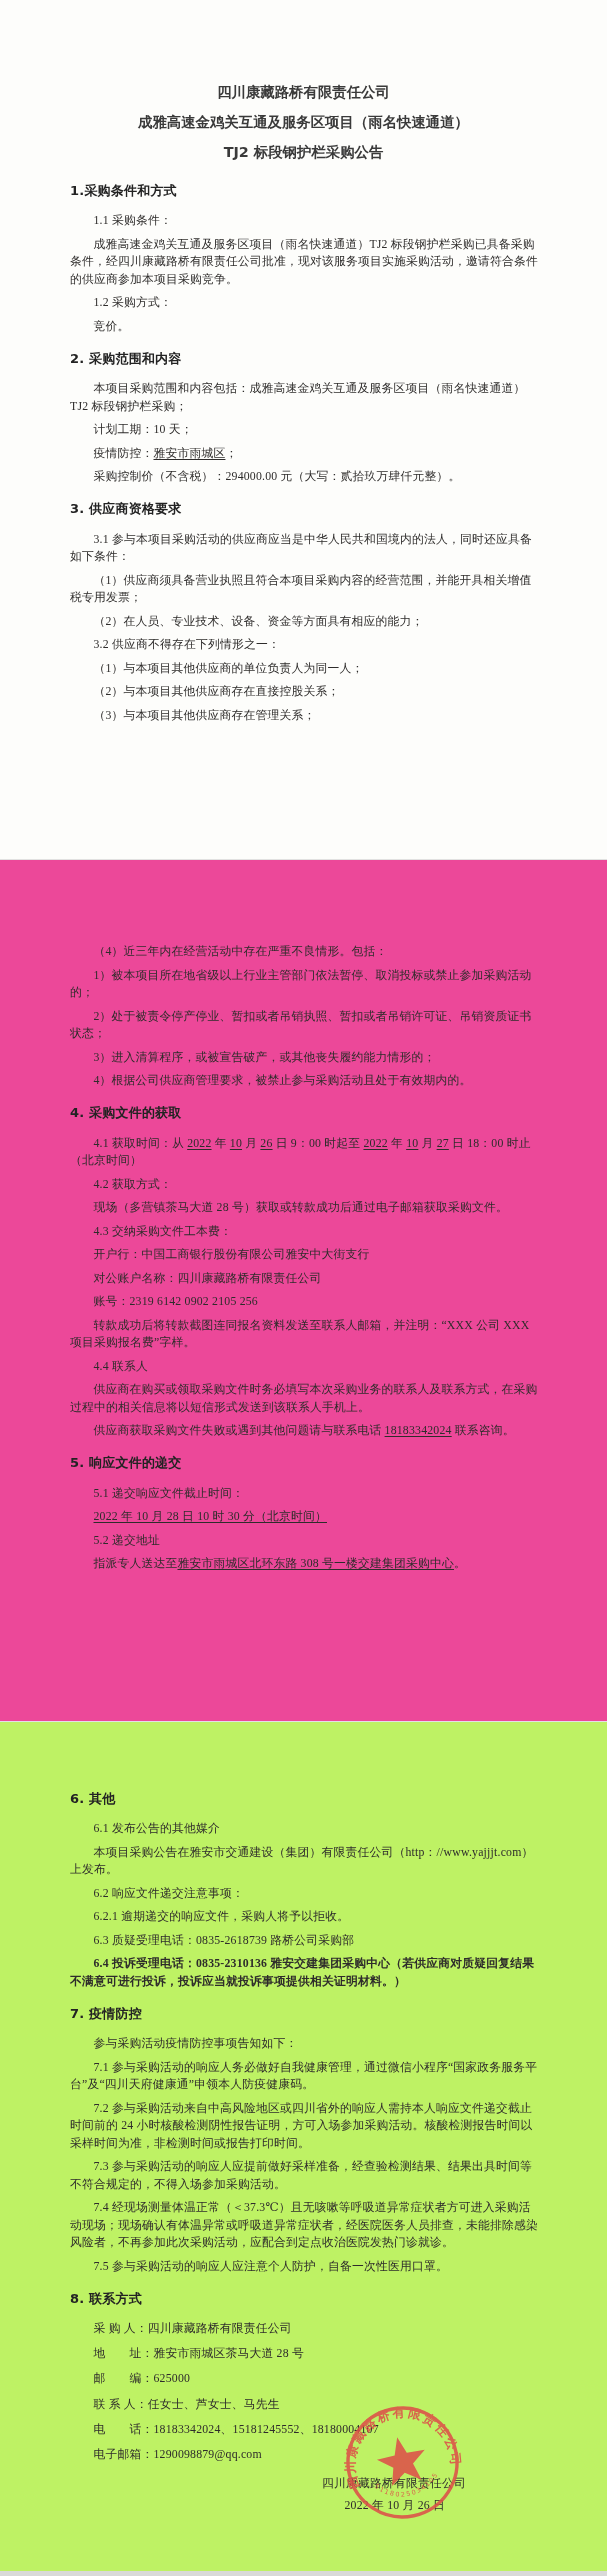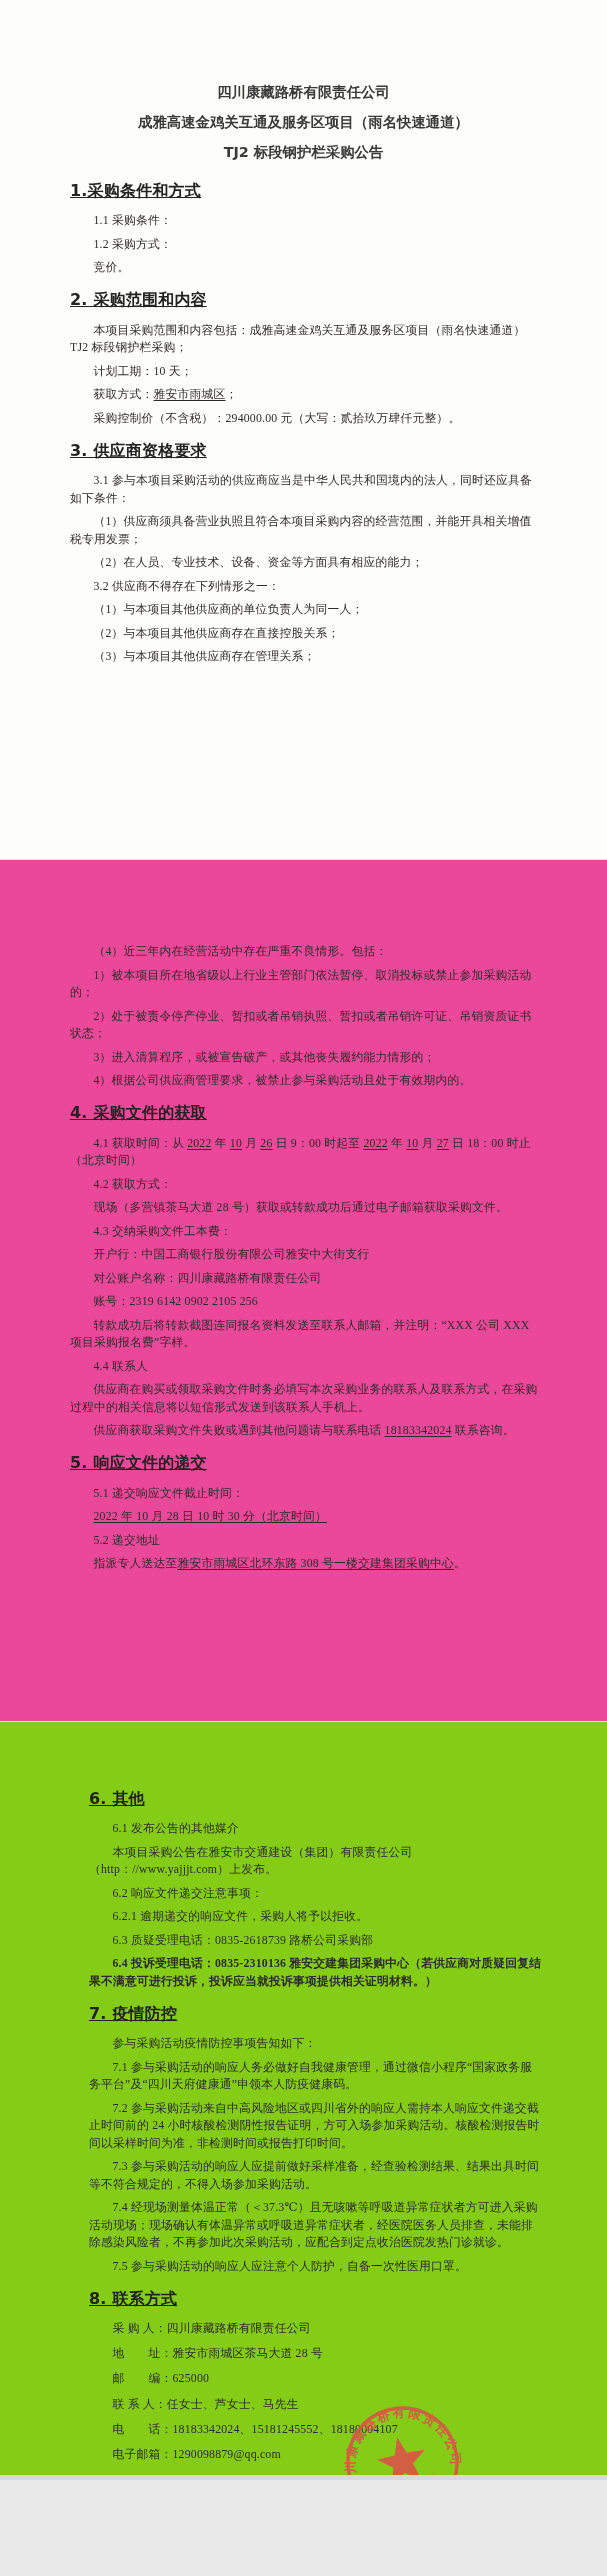--- a/index.html
+++ b/index.html
@@ -1,56 +1,57 @@
 <!DOCTYPE html>
 <html style="font-size:12px"><head>
 <meta charset="utf-8">
 <style>
   html,body{margin:0;padding:0;background:#e8e8e8;}
   .doc{width:607px;margin:0 auto;font-family:"Liberation Serif","DejaVu Serif",serif;color:#2e2c2b;}
   .page{position:relative;width:607px;overflow:hidden;box-sizing:border-box;}
   .page1{height:859px;background:#fdfdfb;}
   .page2{height:862px;background:#ec4899;border-top:0.8px solid #e1e1e0;}
-  .page3{height:759px;background:#84cc16;border-top:0.8px solid #e2e1e6;padding-left:19px;}
+  .page3{height:855px;background:#bef264;border-top:0.8px solid #e2e1e6;}
   .content{padding:0 65px 0 70px;font-size:11.8px;line-height:17.5px;letter-spacing:0.2px;}
   .title-block{padding-top:77px;text-align:center;font-family:"DejaVu Sans","Liberation Sans",sans-serif;font-weight:bold;font-size:14.4px;line-height:30px;color:#3a3a3a;}
-  .h{font-family:"DejaVu Sans","Liberation Sans",sans-serif;font-weight:bold;font-size:16px;line-height:20px;color:#232323;margin:13.7px 0 11.4px;text-indent:0;text-decoration:underline;}
+  .h{font-family:"DejaVu Sans","Liberation Sans",sans-serif;font-weight:bold;font-size:13px;line-height:20px;color:#232323;margin:13.7px 0 11.4px;text-indent:0;}
   .p{margin:6px 0;text-indent:23.5px;}
   .u{text-decoration:underline;text-underline-offset:2.3px;}
   .b{font-weight:bold;}
   .pt2{padding-top:77px;}
   .pt3{padding-top:53px;}
   .row{margin:7.6px 0;text-indent:23.5px;}
   .sig{text-align:right;margin-top:12px;}
   .sig .company{padding-right:76px;}
-  .sig .date{padding-right:97px;margin-top:25px;}
+  .sig .date{padding-right:97px;margin-top:4px;}
   .seal{position:absolute;left:342px;top:680px;width:121px;height:121px;opacity:.88;transform:rotate(-12deg);pointer-events:none;}
   .scan-edge{position:absolute;left:0;bottom:0;width:100%;height:5.3px;background:#d9d9d9;}
 </style>
 </head>
 <body>
 
 <div class="doc">
 
   <div class="page page1">
     <div class="title-block">
       <div>四川康藏路桥有限责任公司</div>
       <div>成雅高速金鸡关互通及服务区项目（雨名快速通道）</div>
       <div>TJ2 标段钢护栏采购公告</div>
     </div>
     <div class="content">
       <div class="h">1.采购条件和方式</div>
       <div class="p">1.1 采购条件：</div>
+      <div class="p">成雅高速金鸡关互通及服务区项目（雨名快速通道）TJ2 标段钢护栏采购已具备采购条件，经四川康藏路桥有限责任公司批准，现对该服务项目实施采购活动，邀请符合条件的供应商参加本项目采购竞争。</div>
       <div class="p">1.2 采购方式：</div>
       <div class="p">竞价。</div>
 
       <div class="h">2. 采购范围和内容</div>
       <div class="p">本项目采购范围和内容包括：成雅高速金鸡关互通及服务区项目（雨名快速通道）TJ2 标段钢护栏采购；</div>
       <div class="p">计划工期：10 天；</div>
-      <div class="p"><span>获取方式：</span><span class="u">雅安市雨城区</span><span>；</span></div>
+      <div class="p"><span>疫情防控：</span><span class="u">雅安市雨城区</span><span>；</span></div>
       <div class="p">采购控制价（不含税）：294000.00 元（大写：贰拾玖万肆仟元整）。</div>
 
       <div class="h">3. 供应商资格要求</div>
       <div class="p">3.1 参与本项目采购活动的供应商应当是中华人民共和国境内的法人，同时还应具备如下条件：</div>
       <div class="p">（1）供应商须具备营业执照且符合本项目采购内容的经营范围，并能开具相关增值税专用发票；</div>
       <div class="p">（2）在人员、专业技术、设备、资金等方面具有相应的能力；</div>
       <div class="p">3.2 供应商不得存在下列情形之一：</div>
       <div class="p">（1）与本项目其他供应商的单位负责人为同一人；</div>
       <div class="p">（2）与本项目其他供应商存在直接控股关系；</div>
       <div class="p">（3）与本项目其他供应商存在管理关系；</div>

